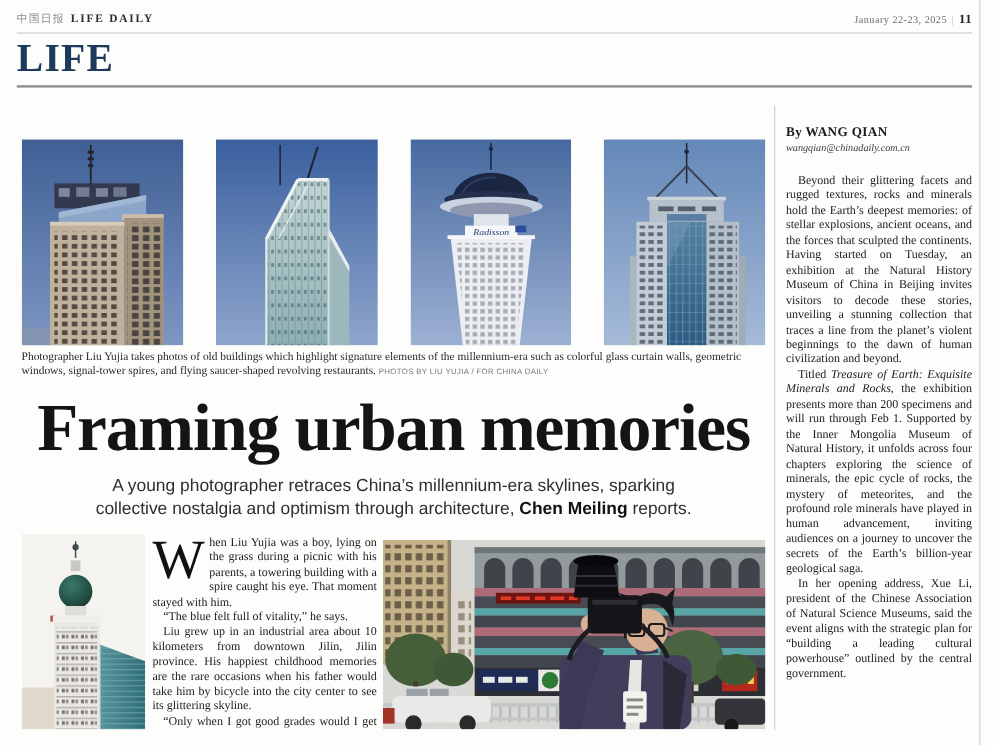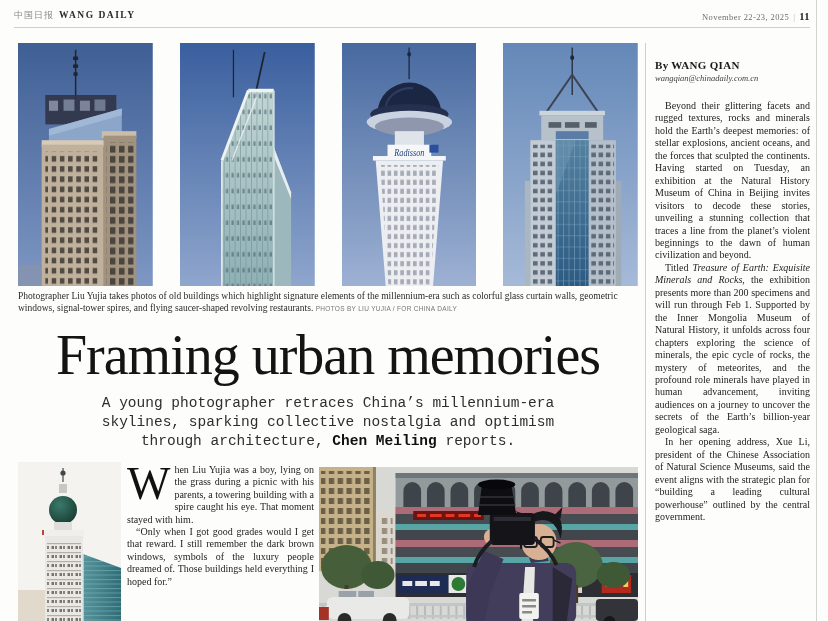--- a/index.html
+++ b/index.html
@@ -21,31 +21,31 @@
   .section-title { font-size:33px; font-weight:bold; color:#1d3a5c; letter-spacing:1px;
             padding:3px 0 4px 0; border-bottom:2px solid #8e8e8c; line-height:36px; }
 
   
   .content { display:flex; margin:15px 18px 0 18px; }
   .main-col { width:620px; }
   .v-divider { width:1px; background:#cdcdcb; margin:0 9px 0 7px; }
   .sidebar { width:155px; }
 
   
-  .photo-strip { display:flex; gap:27px; height:243px; }
+  .photo-strip { display:flex; gap:27px; height:172px;margin-top:28px; }
   .photo-strip figure { flex:1; overflow:hidden; }
   .photo-strip svg, .bl-photo svg, .center-photo svg { display:block; width:100%; height:100%; }
 
   .caption { margin-top:5px; font-size:9.5px; line-height:11.5px; color:#2a2a2a; text-align:left; }
   .caption .credit { font-family:"Liberation Sans", sans-serif; font-size:6.5px; color:#767674;
             letter-spacing:.3px; }
 
-  .headline { text-align:center; font-size:56px; line-height:62px; font-weight:normal;
+  .headline { text-align:center; font-size:56px; line-height:62px; font-weight:bold;
             letter-spacing:-1px; color:#141414; margin-top:10px; font-family:"Liberation Serif", serif; }
-  .standfirst { text-align:center; font-family:Liberation Mono, monospace; font-size:14.5px;
+  .standfirst { text-align:center; font-family:Liberation Sans, sans-serif; font-size:14.5px;
             line-height:19px; color:#2e2e2e; margin:8px 55px 0 55px; }
   .standfirst b { color:#111; }
 
   
   .bottom-row { display:flex; margin-top:11px; height:163px; overflow:hidden; }
   .bl-photo { width:103px; flex:none; }
   .body-col { width:187px; flex:none; margin:2px 5px 0 6px; font-size:10px; line-height:12.4px;
             text-align:justify; color:#1c1c1c; }
   .body-col p { margin:0; }
   .body-col p + p { text-indent:9px; }
@@ -63,26 +63,27 @@
 </style>
 </head>
 <body>
 
 <div class="page">
 
   <div class="masthead">
     <div class="topbar">
       <div class="brand">
         <span class="brand-cn">中国日报</span>
-        <span class="brand-en">WANG DAILY</span>
+        <span class="brand-en">LIFE DAILY</span>
       </div>
       <div class="dateline">
-        <span>November 22-23, 2025</span><span class="sep">|</span><span class="pageno">11</span>
+        <span>January 22-23, 2025</span><span class="sep">|</span><span class="pageno">11</span>
       </div>
     </div>
+    <div class="section-title">LIFE</div>
   </div>
 
   <div class="content">
 
     <div class="main-col">
 
       <div class="photo-strip">
 
         <figure aria-label="tan tower with rooftop sign and signal spire against blue sky">
           <svg viewBox="0 0 148 215" preserveAspectRatio="none">
@@ -267,20 +268,22 @@
             <rect x="27" y="74" width="38" height="89" fill="#e9e8e4"></rect>
             <rect x="29" y="78" width="34" height="85" fill="url(#band5)"></rect>
             <polygon points="65,92 103,106 103,163 65,163" fill="url(#slab)"></polygon>
             <polygon points="65,92 103,106 103,163 65,163" fill="url(#lines5)"></polygon>
             <line x1="65" y1="92" x2="65" y2="163" stroke="#cfe2e4" stroke-width="1.4"></line>
           </svg>
         </div>
 
         <div class="body-col">
           <p><span class="dropcap">W</span><span>hen Liu Yujia was a boy, lying on the grass during a picnic with his parents, a towering building with a spire caught his eye. That moment stayed with him.</span></p>
+          <p>“The blue felt full of vitality,” he says.</p>
+          <p>Liu grew up in an industrial area about 10 kilometers from downtown Jilin, Jilin province. His happiest childhood memories are the rare occasions when his father would take him by bicycle into the city center to see its glittering skyline.</p>
           <p>“Only when I got good grades would I get that reward. I still remember the dark brown windows, symbols of the luxury people dreamed of. Those buildings held everything I hoped for.”</p>
         </div>
 
         <div class="center-photo" aria-label="Liu Yujia raises his camera on a street in front of millennium-era buildings">
           <svg viewBox="0 0 325 158" preserveAspectRatio="none">
             <defs>
               <pattern id="tanwin" width="9" height="10" patternUnits="userSpaceOnUse">
                 <rect x="1" y="1" width="5.5" height="6" fill="#6b5f49"></rect>
               </pattern>
               <pattern id="fencep" width="8" height="16" patternUnits="userSpaceOnUse">

